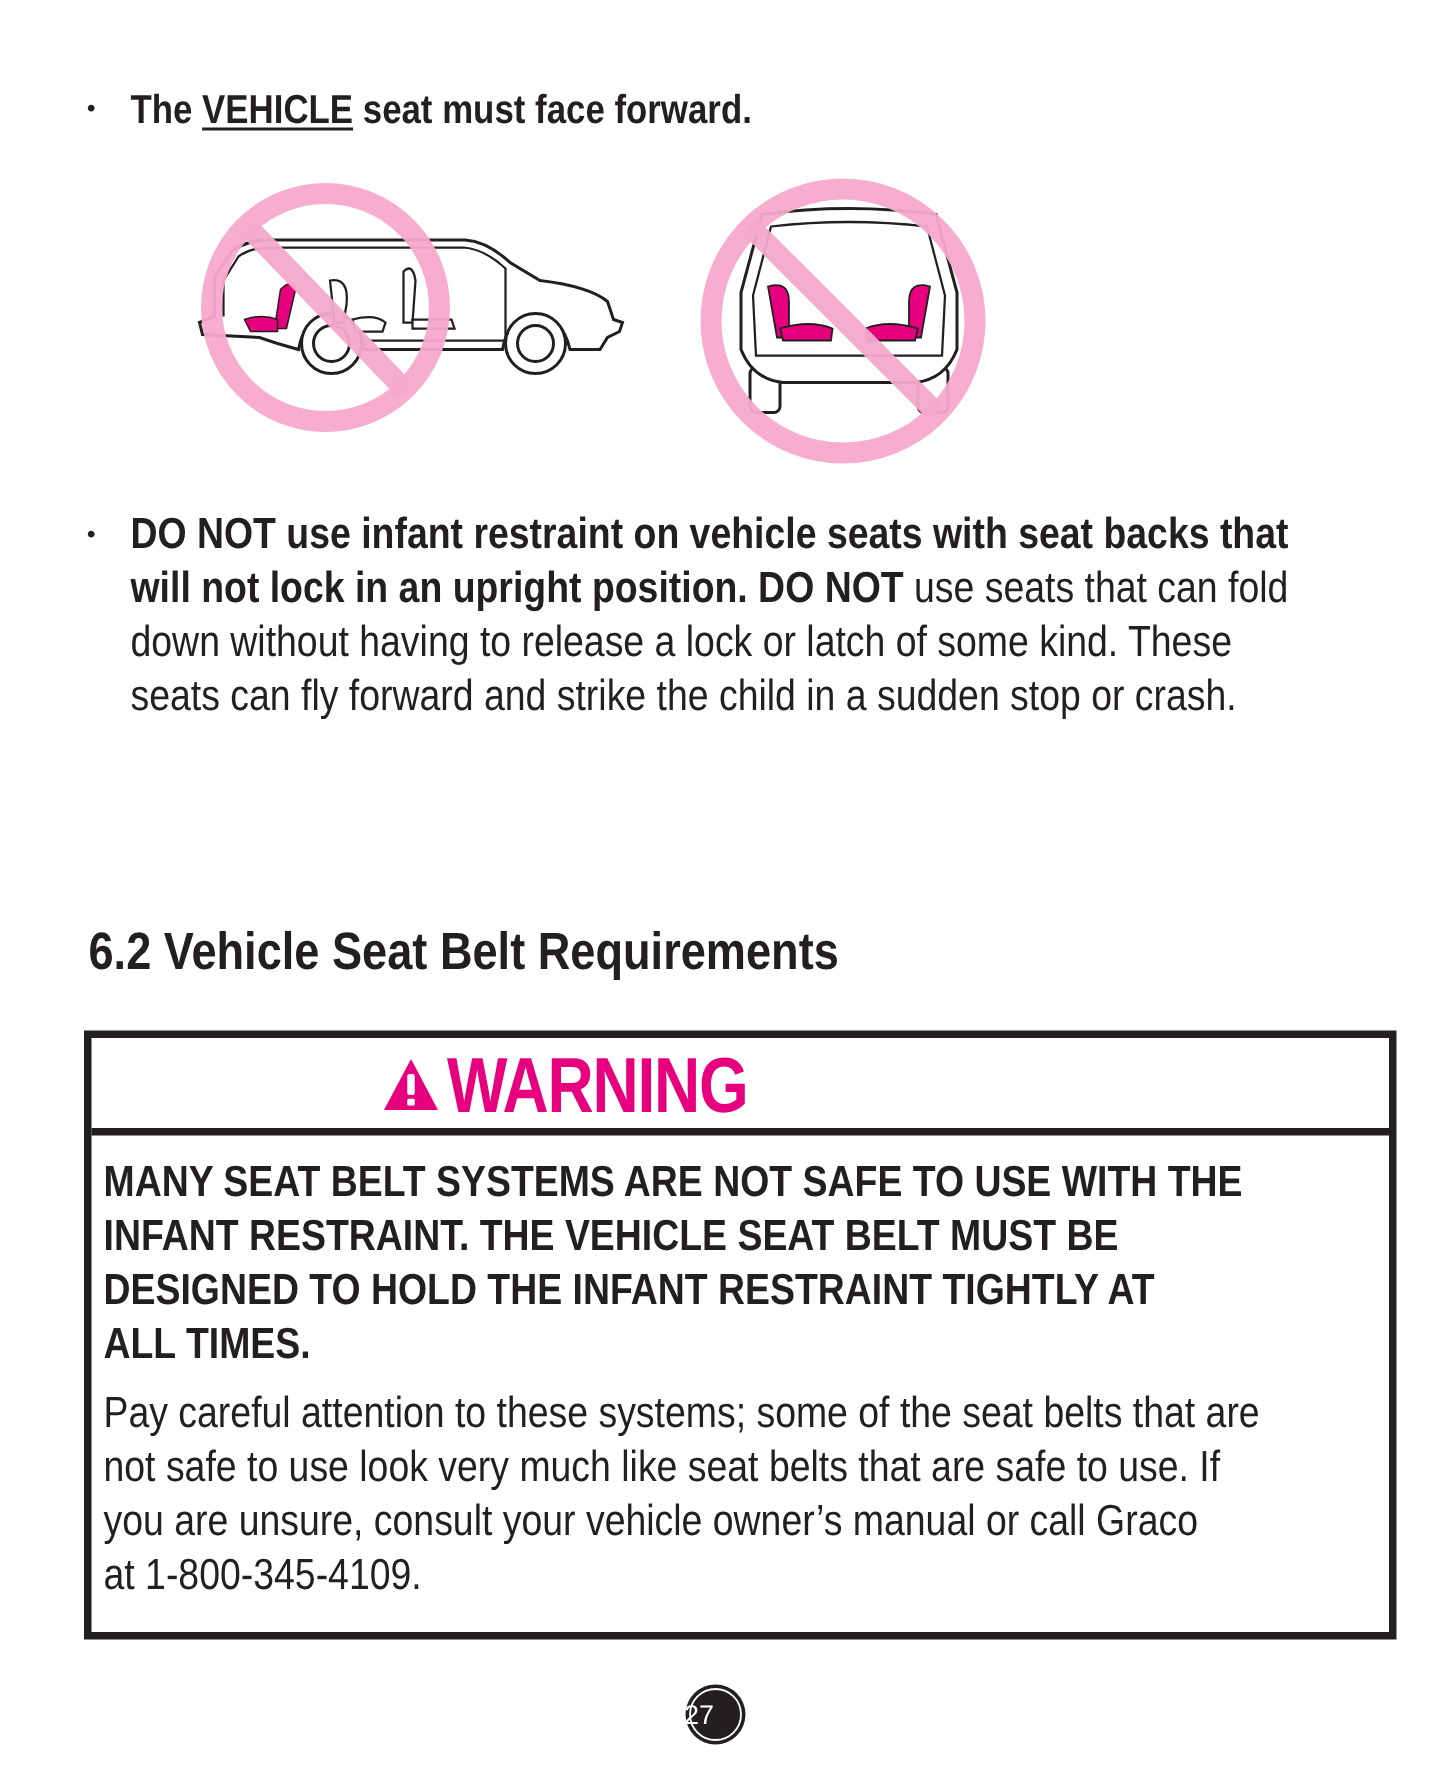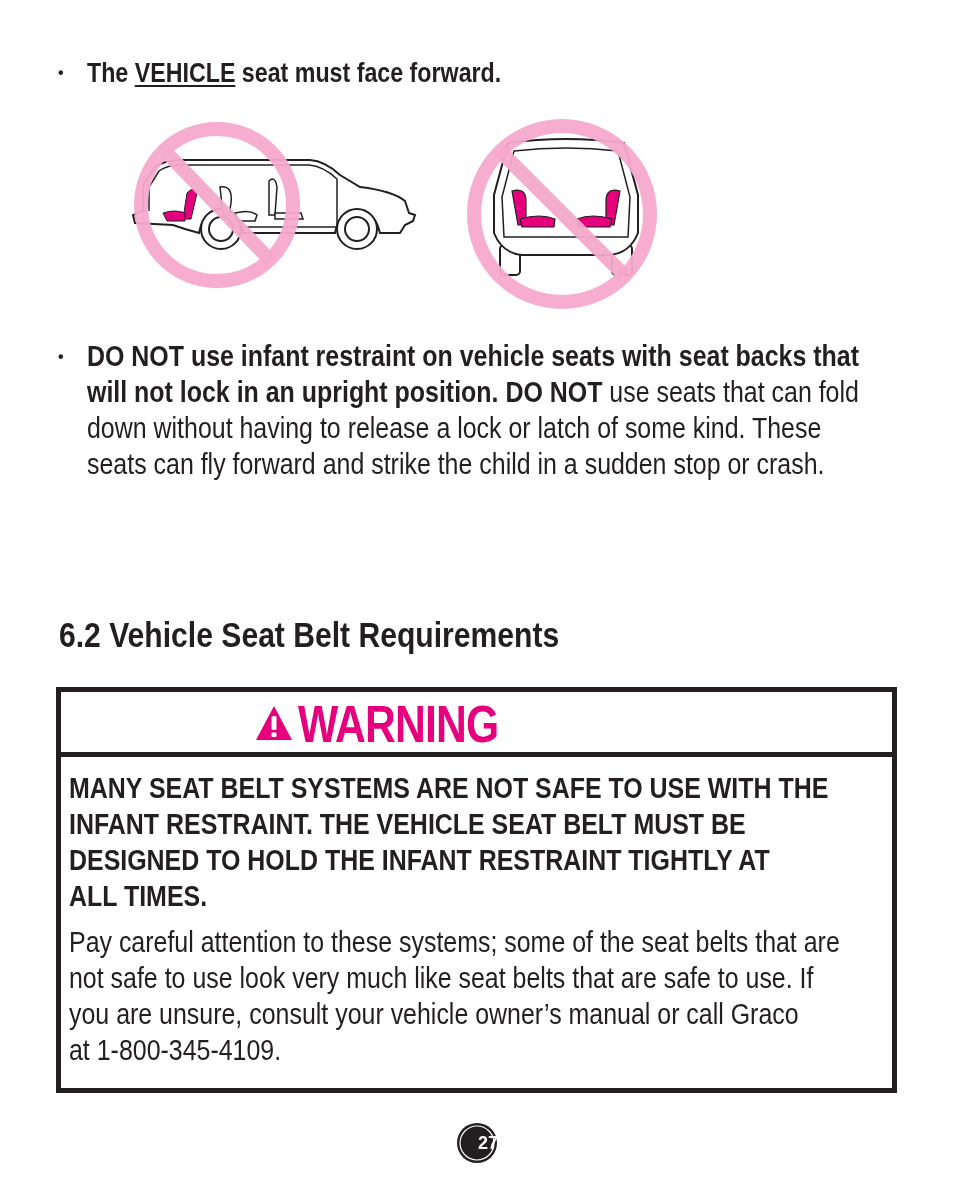--- a/index.html
+++ b/index.html
@@ -19,33 +19,33 @@
 
   .b2 { top: 338px; }
   .b2 .bullet { top: 10px; }
   .b2 .para { position: absolute; left: 29px; top: 0; width: 920px; }
   .b2 .line { font-size: 29px; line-height: 36px; height: 36px; }
   .bold { font-weight: bold; }
 
   .section-title { position: absolute; left: 59px; top: 614px; font-size: 35px; font-weight: bold; line-height: 42px; }
 
   .warn-box { position: absolute; left: 56px; top: 687px; width: 831px; height: 396px;
-              border: 5px solid #231f20; background: #fff; }
+              border: 5px solid #231f20; background: #fff; padding-left: 34px; }
   .warn-header { position: absolute; left: 0; top: 0; width: 100%; height: 60px; border-bottom: 5px solid #231f20; }
   .warn-icon { position: absolute; left: 193px; top: 12px; width: 40px; height: 38px; }
   .warn-word { position: absolute; left: 237px; top: 4px; font-size: 52px; font-weight: bold; color: #e6007e;
                line-height: 56px; letter-spacing: -1px; transform: scaleX(0.82); transform-origin: left top; }
   .warn-caps { position: absolute; left: 8px; top: 78px; }
   .warn-caps .line { font-size: 29px; font-weight: bold; line-height: 36px; height: 36px; }
   .warn-body { position: absolute; left: 8px; top: 232px; }
   .warn-body .line { font-size: 29px; line-height: 36px; height: 36px; }
 
   .page-num { position: absolute; left: 456px; top: 1122px; width: 42px; height: 42px; }
-  .page-num-text { position: absolute; left: 0; top: 0; width: 42px; height: 42px; line-height: 42px; text-align: right;
-                   color: #fff; font-weight: bold; font-size: 18px; }
+  .page-num-text { position: absolute; left: 0; top: 0; width: 42px; height: 42px; line-height: 42px; text-align: left;
+                   color: #fff; font-weight: normal; font-size: 18px; }
 </style>
 </head>
 <body>
 
 <div class="bullet-row b1">
   <span class="bullet">•</span>
   <div class="text narrow"><span>The </span><span class="u">VEHICLE</span><span> seat must face forward.</span></div>
 </div>
 
 <div class="illus illus-side">

